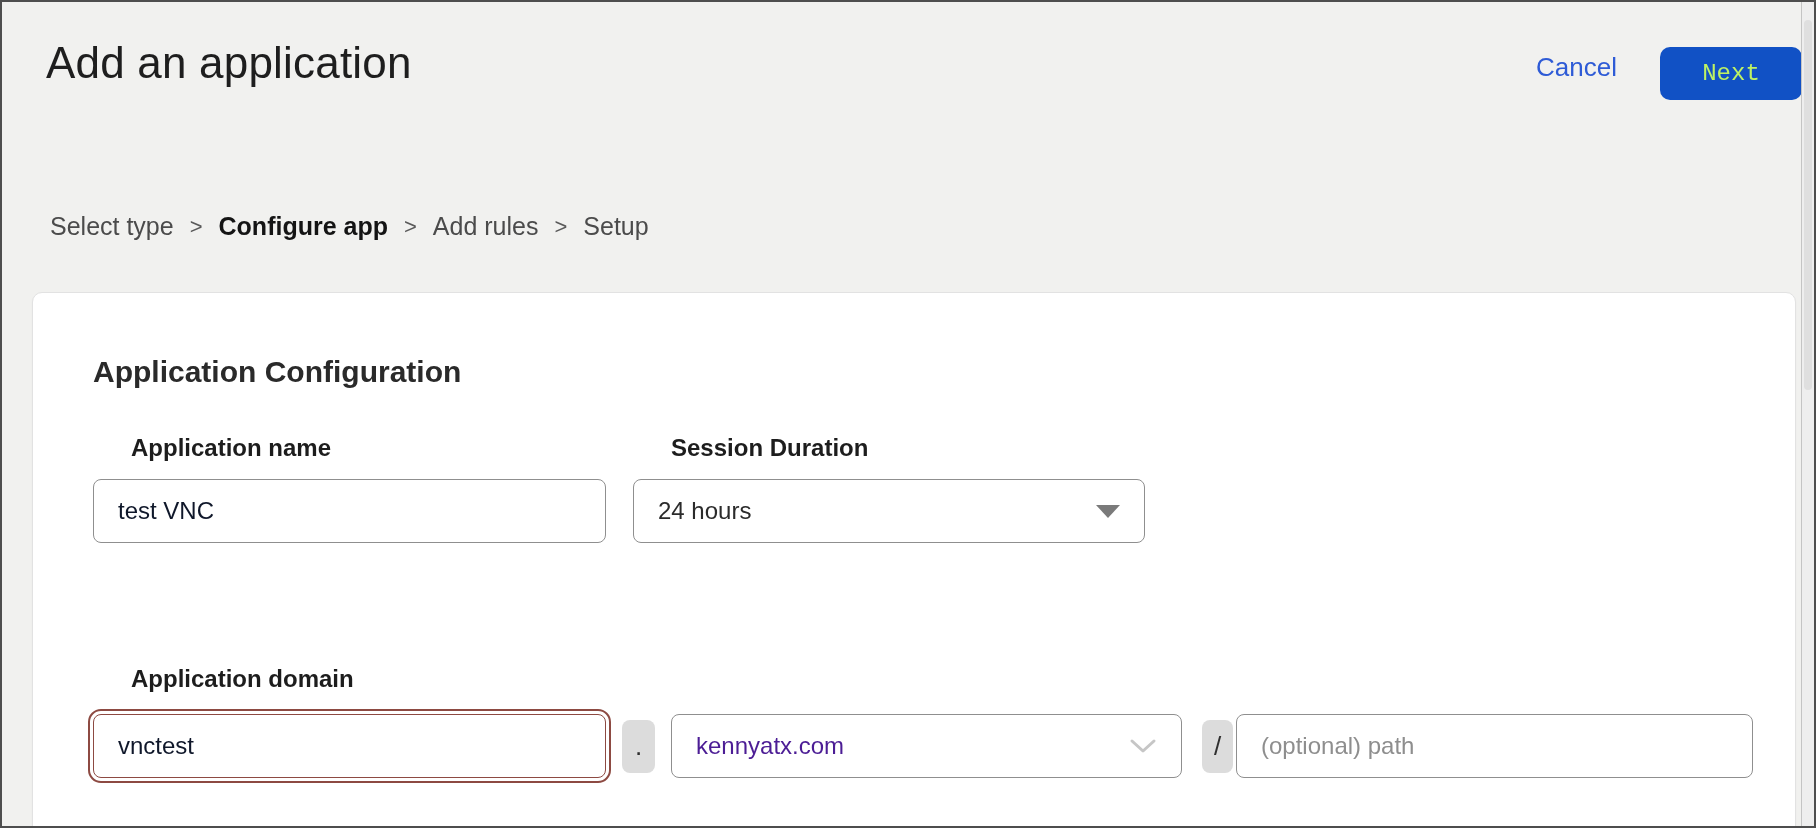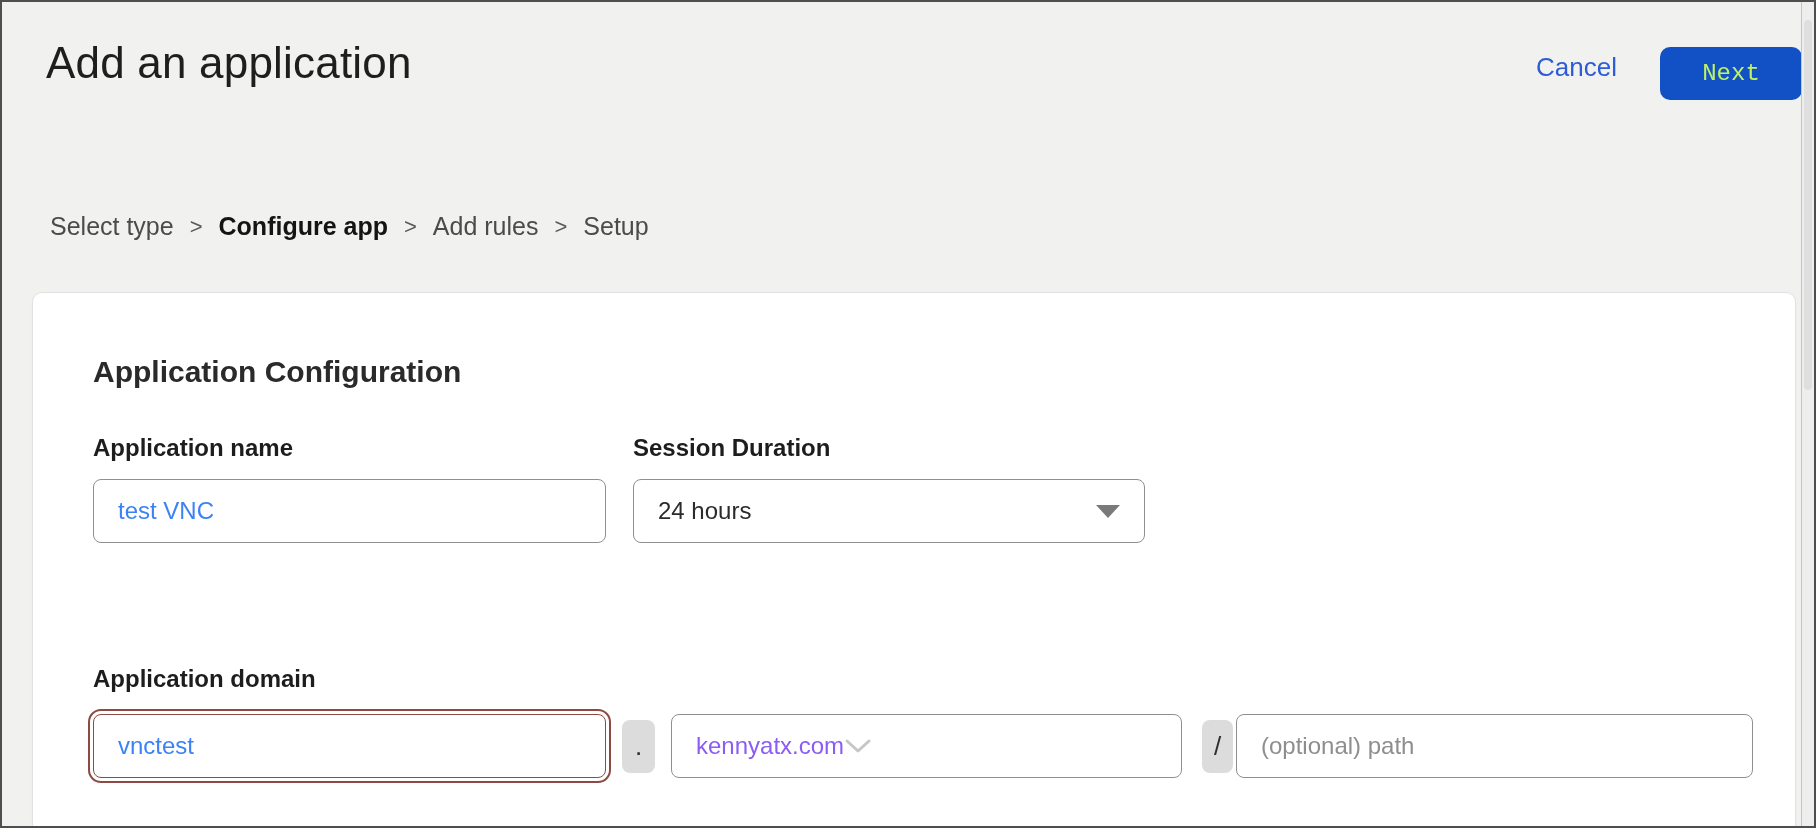--- a/index.html
+++ b/index.html
@@ -74,32 +74,33 @@
     position: absolute;
     left: 60px; top: 62px;
     font-size: 30px;
     font-weight: 700;
     color: #2a2a2a;
   }
   .field-label {
     font-size: 24px;
     font-weight: 700;
     color: #1d1d1d;
+    margin-left: 38px;
   }
   .label-row1-name  { position: absolute; left: 60px;  top: 141px; }
   .label-row1-sess  { position: absolute; left: 600px; top: 141px; }
   .label-domain     { position: absolute; left: 60px;  top: 372px; }
 
   .text-input {
     height: 64px;
     border: 1px solid #8f8f8f;
     border-radius: 8px;
     font-size: 24px;
     font-family: inherit;
-    color: #3b82f6;
+    color: #0f172a;
     padding: 0 24px;
     background: #fff;
     outline: none;
   }
   .text-input::placeholder { color: #8e8e8e; opacity: 1; }
 
   .name-input { position: absolute; left: 60px; top: 186px; width: 513px; }
 
   .select-box {
     position: absolute;
@@ -144,22 +145,22 @@
     justify-content: center;
     font-size: 26px;
     color: #2f2f2f;
   }
   .dot-chip   { width: 33px; margin-left: 16px; }
   .slash-chip { width: 31px; margin-left: 20px; }
   .domain-select {
     position: static;
     width: 511px;
     margin-left: 16px;
-    justify-content: flex-start;
-    color: #8b5cf6;
+    justify-content: space-between;
+    color: #4c1d95;
   }
   .chevron-svg { display: block; }
   .path-input { width: 517px; margin-left: 3px; }
 
   
   .scrollbar-track {
     position: absolute;
     right: 0; top: 0; bottom: 0;
     width: 13px;
     background: #eeeeee;

